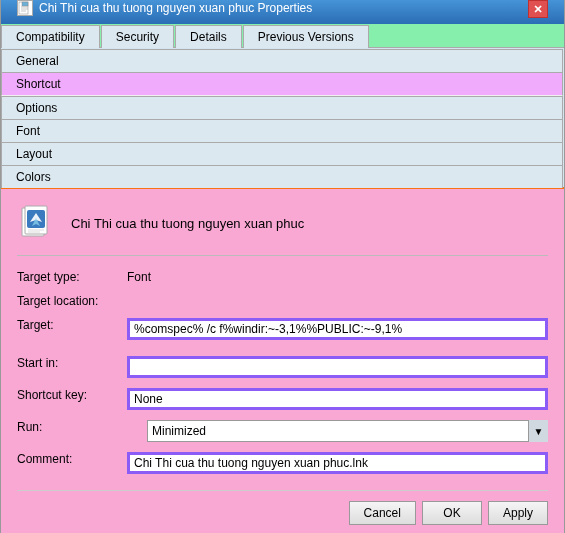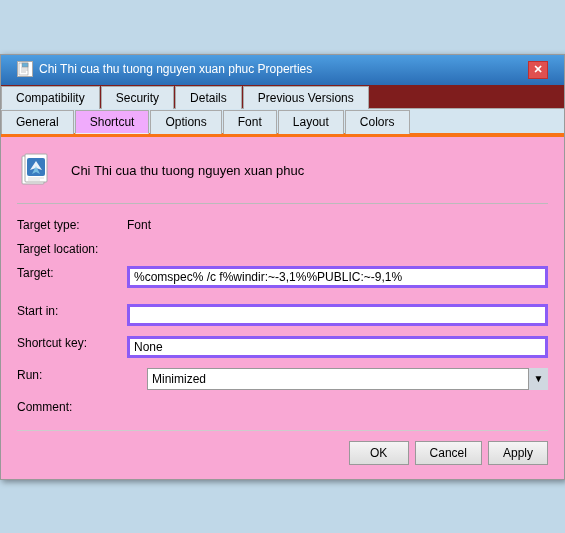--- a/index.html
+++ b/index.html
@@ -56,27 +56,28 @@
       height: 18px;
       font-size: 11px;
       cursor: pointer;
       display: flex;
       align-items: center;
       justify-content: center;
       font-weight: bold;
     }
     .tabs-row1 {
       display: flex;
-      background: #7f1d1d;
+      background: #86efac;
       border-bottom: 1px solid #aaa;
     }
     .tabs-row2 {
       display: flex;
       background: #d4e5f0;
-      border-bottom: 4px solid #f97316;
+      border-bottom: 2px solid #f97316;
+      flex-direction: column;
     }
     .tab {
       padding: 4px 14px;
       border: 1px solid #aaa;
       border-bottom: none;
       background: #dce8f0;
       cursor: pointer;
       font-size: 12px;
       color: #000;
       margin-right: 1px;
@@ -277,21 +278,22 @@
           <option>Normal window</option>
           <option selected="">Minimized</option>
           <option>Maximized</option>
         </select>
         <div class="select-arrow">▼</div>
       </div>
     </div>
 
     <div class="form-row">
       <span class="form-label">Comment:</span>
+      <input class="form-input" type="text" value="Chi Thi cua thu tuong nguyen xuan phuc.lnk" style="">
     </div>
 
     <div class="buttons-row">
+      <button class="btn">Cancel</button>
       <button class="btn">OK</button>
-      <button class="btn">Cancel</button>
       <button class="btn">Apply</button>
     </div>
   </div>
 </div>
 
 </body></html>

